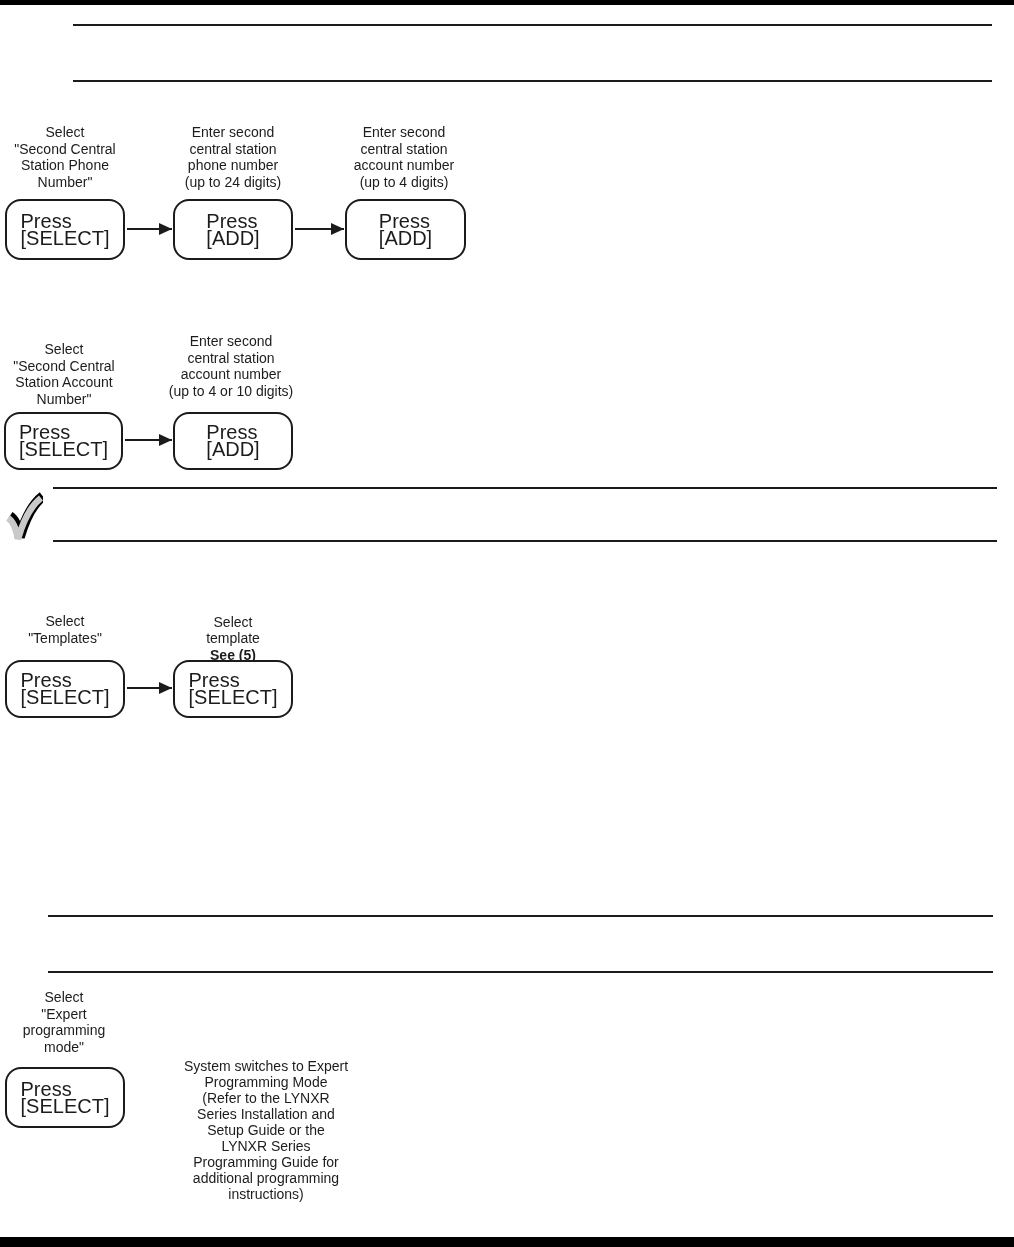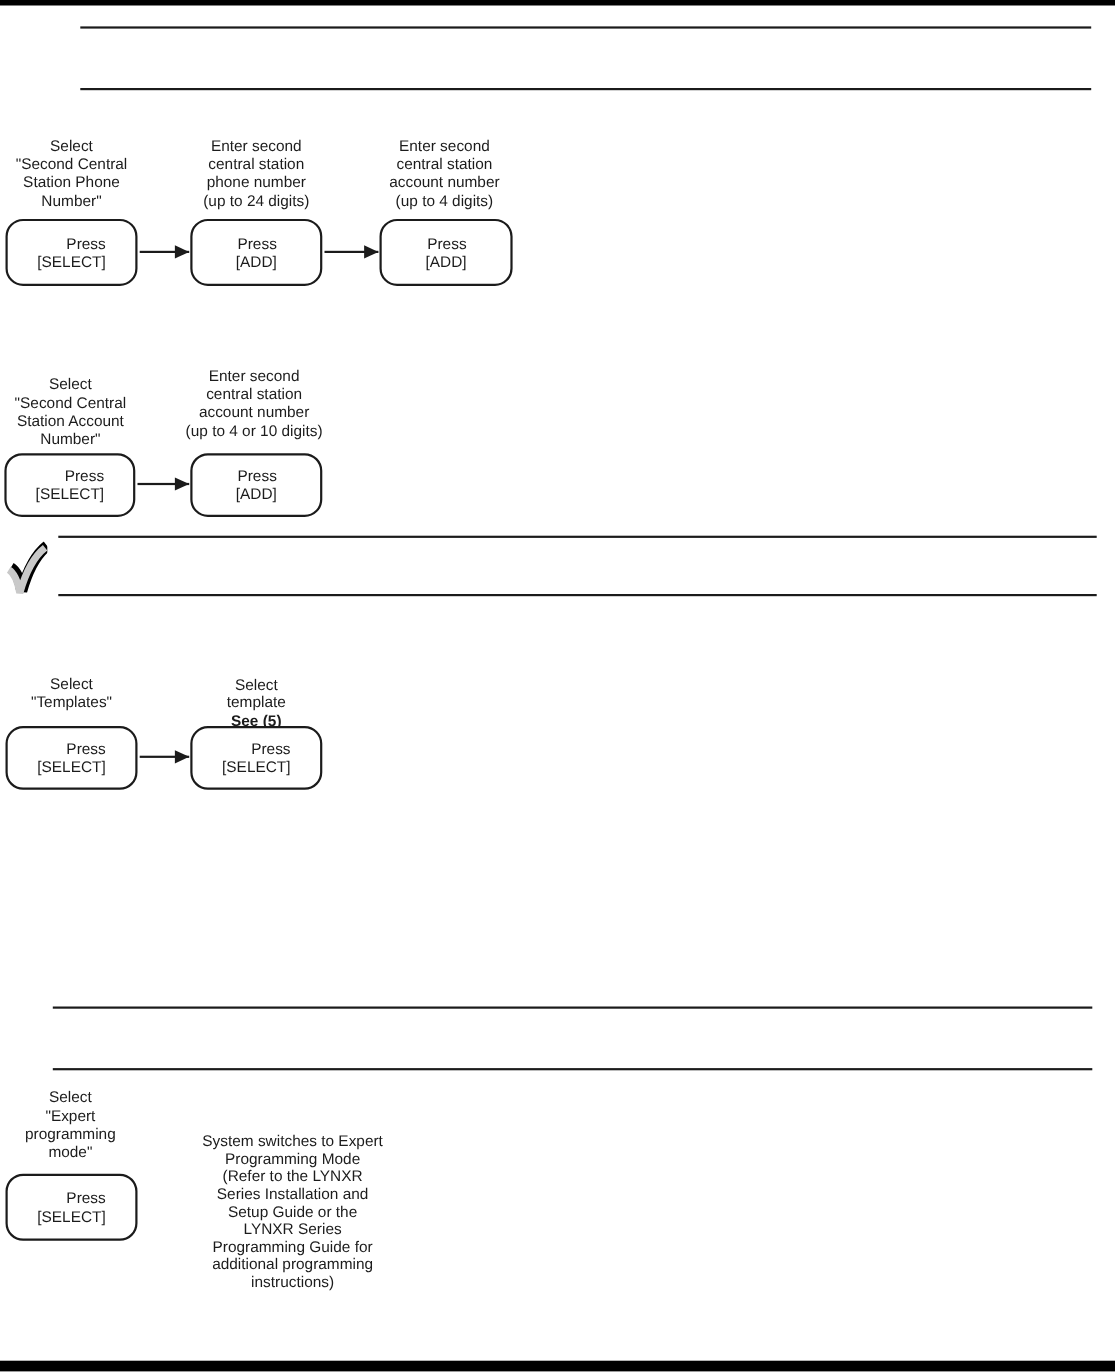--- a/index.html
+++ b/index.html
@@ -11,21 +11,21 @@
   .rule { position:absolute; height:2px; background:#1b1b1b; }
   .caption {
     position:absolute; white-space:pre-line; text-align:center;
     font-size:14px; line-height:16.6px;
   }
   .caption .bold { font-weight:bold; display:block; }
   .flowbox {
     position:absolute; box-sizing:border-box; background:#ffffff;
     border:2.5px solid #1b1b1b; border-radius:16px;
     display:flex; align-items:center; justify-content:center;
-    text-align:right; white-space:pre-line; font-size:14px; line-height:17px;
+    text-align:left; white-space:pre-line; font-size:20px; line-height:17px;
   }
   .arrow { position:absolute; height:2px; background:#1b1b1b; }
   .arrow::after {
     content:""; position:absolute; right:0; top:-5px; width:0; height:0;
     border-left:13px solid #1b1b1b;
     border-top:6px solid transparent; border-bottom:6px solid transparent;
   }
   .checkmark { position:absolute; left:1px; top:492px; width:42px; height:55px; }
 </style>
 </head>
@@ -101,21 +101,21 @@
   <div class="rule" style="top:915px;left:48px;width:945px"></div>
   <div class="rule" style="top:971px;left:48px;width:945px"></div>
 
   <section>
     <div class="caption" style="top:989px;left:-16px;width:160px">Select
 "Expert
 programming
 mode"</div>
     <div class="flowbox" style="top:1067px;left:5px;width:120px;height:61px">Press
 [SELECT]</div>
-    <div class="caption" style="top:1029px;left:166px;width:200px;line-height:16px">System switches to Expert
+    <div class="caption" style="top:1058px;left:166px;width:200px;line-height:16px">System switches to Expert
 Programming Mode
 (Refer to the LYNXR
 Series Installation and
 Setup Guide or the
 LYNXR Series
 Programming Guide for
 additional programming
 instructions)</div>
   </section>
 

